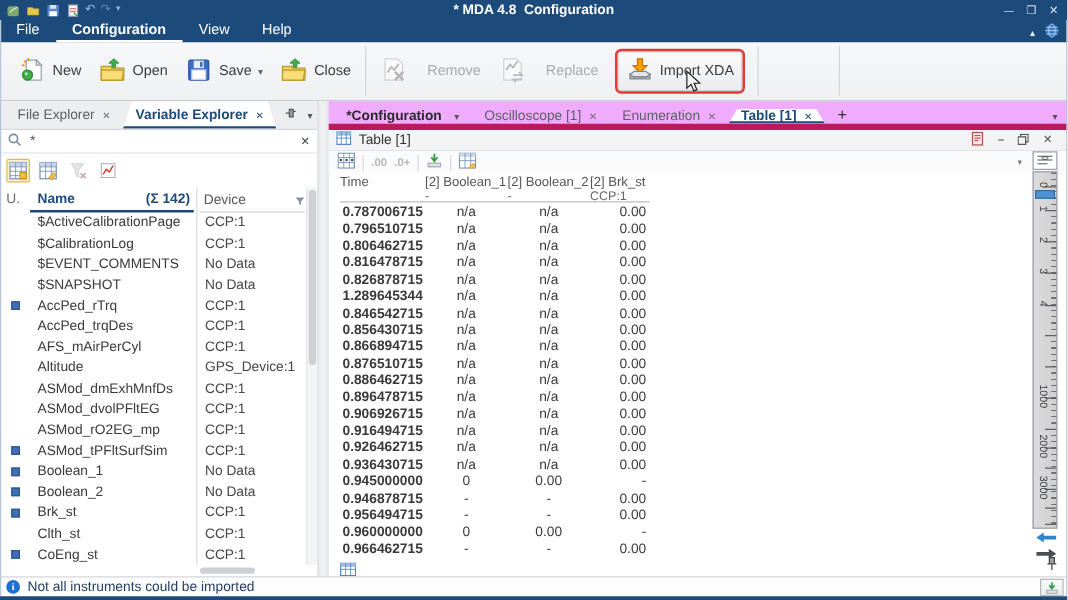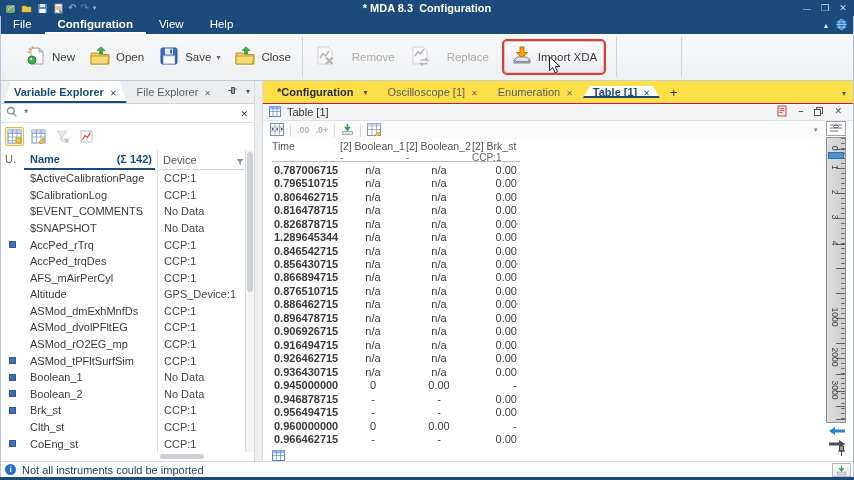--- a/index.html
+++ b/index.html
@@ -22,21 +22,21 @@
   .wbtn.max::before { content:"❒"; font-size:9px; }
   .wbtn.cls::before { content:"✕"; font-size:9px; }
   
   .menubar { position:absolute; left:0; top:16px; width:854px; height:18px; background:#1c4a7a; display:flex; align-items:flex-end; }
   .menu-item { color:#fff; font-size:11.5px; padding:0 13px; line-height:17px; height:18px; }
   .menu-item.active { font-weight:bold; border-bottom:2px solid #fff; }
   .menu-right { position:absolute; right:6px; top:2px; display:flex; align-items:center; gap:7px; }
   .rib-collapse { color:#e8eef5; font-size:8px; }
   
   .ribbon { position:absolute; left:0; top:34px; width:854px; height:47px; background:linear-gradient(#f7f8f9,#eef0f2); border-bottom:1px solid #c6cad1; }
-  .ribbon-inner { display:flex; align-items:center; height:46px; padding-left:18px; }
+  .ribbon-inner { display:flex; align-items:center; height:46px; padding-left:8px; }
   .rib-btn { display:flex; align-items:center; gap:5px; height:38px; padding:0 7px; font-size:11.5px; color:#3c3c3c; border-radius:3px; }
   .rib-btn .dd { font-size:8px; color:#666; }
   .rib-btn.disabled { color:#ababab;gap:16px; }
   .rib-btn.disabled svg { opacity:.4; filter:grayscale(85%); }
   .rib-sep { width:1px; height:40px; background:#d2d5da; margin:0 4px; }
   .rib-hl { border:2px solid #e23a36; border-radius:5px; margin:0 6px; background:linear-gradient(#fbfbfc,#e9ebee); box-shadow:inset 0 0 0 1px #c9cdd3; }
   .rib-hl .rib-btn { height:32px; }
   
   .main { position:absolute; left:0; top:81px; width:854px; height:380px; }
   
@@ -71,21 +71,21 @@
   .vrow .vc-n { padding-left:6px; color:#3a3a3a; overflow:hidden; white-space:nowrap; }
   .vrow .vc-d { padding-left:7px; color:#464646; overflow:hidden; white-space:nowrap; }
   .vline { position:absolute; top:69px; height:302px; width:1px; background:#dadde1; }
   .vline.l1 { left:157px; } .vline.l2 { left:245px; }
   .vscroll { position:absolute; left:246px; top:69px; width:8px; height:302px; background:#f3f4f5; }
   .vthumb { position:absolute; left:1px; top:2px; width:6px; height:140px; background:#cdd0d4; border-radius:3px; }
   .hthumb { position:absolute; left:160px; top:373px; width:44px; height:5px; background:#cdd0d4; border-radius:3px; }
   .divider { position:absolute; left:254px; top:0; width:9px; height:380px; background:#eceef0; border-left:1px solid #d8dbdf; border-right:1px solid #d8dbdf; }
   
   .right-panel { position:absolute; left:263px; top:0; width:591px; height:380px; background:#fff; }
-  .rtabs { position:absolute; left:0; top:0; width:591px; height:23px; background:#fde047; border-bottom:1px solid #be185d; display:flex; align-items:center; padding-left:4px; }
+  .rtabs { position:absolute; left:0; top:0; width:591px; height:23px; background:#f0abfc; border-bottom:5px solid #be185d; display:flex; align-items:flex-end; padding-left:4px; }
   .tab.cfg { font-weight:bold; color:#2b2b2b; }
   .tab.cfg .caret { margin-left:4px; }
   .tab-plus { display:flex; align-items:center; padding:0 10px; color:#333; font-size:13px; }
   .rtab-caret { position:absolute; right:8px; top:8px; }
   .iwin-title { position:absolute; left:0; top:23px; width:591px; height:17px; background:#f2f3f5; border-bottom:1px solid #e2e4e7; display:flex; align-items:center; gap:6px; padding-left:6px; font-size:11px; color:#333; }
   .iwin-ctl { position:absolute; right:12px; top:1px; display:flex; align-items:center; gap:11px; }
   .iwin-btn { color:#555; font-size:9px; display:inline-flex; align-items:center; }
   .iwin-btn.min::before { content:"–"; font-weight:bold; }
   .iwin-btn.cls::before { content:"✕"; }
   .itools { position:absolute; left:0; top:40px; width:591px; height:18px; background:#fbfbfc; display:flex; align-items:center; gap:6px; padding-left:7px; }
@@ -151,21 +151,21 @@
           <svg width="11" height="11" viewBox="0 0 11 11">
             <rect x="2" y="1" width="7" height="9" fill="#fff" stroke="#99a"></rect>
             <path d="M3 4h5M3 6h5" stroke="#c55" stroke-width=".8"></path>
             <path d="M6 7l3 3" stroke="#3a3" stroke-width="1.2"></path>
           </svg>
         </span>
       <span class="qtxt">↶</span>
       <span class="qtxt dim">↷</span>
       <span class="qtxt" style="font-size:7px;">▾</span>
     </div>
-    <div class="title">* MDA 8.3  Configuration</div>
+    <div class="title">* MDA 4.8  Configuration</div>
     <div class="wctl">
       <span class="wbtn min"></span>
       <span class="wbtn max"></span>
       <span class="wbtn cls"></span>
     </div>
   </div>
 
   <div class="menubar">
     <span class="menu-item">File</span>
     <span class="menu-item active">Configuration</span>
@@ -248,26 +248,26 @@
         </div>
         <div class="rib-sep"></div>
         <div class="rib-sep" style="margin-left: 60px;"></div>
       </div>
   </div>
 
   <div class="main">
 
     <div class="left-panel">
       <div class="ltabs">
+        <div class="tab">
+          <span>File Explorer</span>
+          <span class="tclose"></span>
+        </div>
         <div class="tab active">
           <span>Variable Explorer</span>
-          <span class="tclose"></span>
-        </div>
-        <div class="tab">
-          <span>File Explorer</span>
           <span class="tclose"></span>
         </div>
         <div class="ltab-right">
           <span><svg width="11" height="11" viewBox="0 0 11 11">
                 <path d="M1.5 5.5h3M4.5 2.5h3v6h-3zM7.5 4h2" stroke="#555" fill="#9aa0a8" stroke-width="1"></path>
               </svg></span>
           <span class="caret">▾</span>
         </div>
       </div>
       <div class="searchrow">

